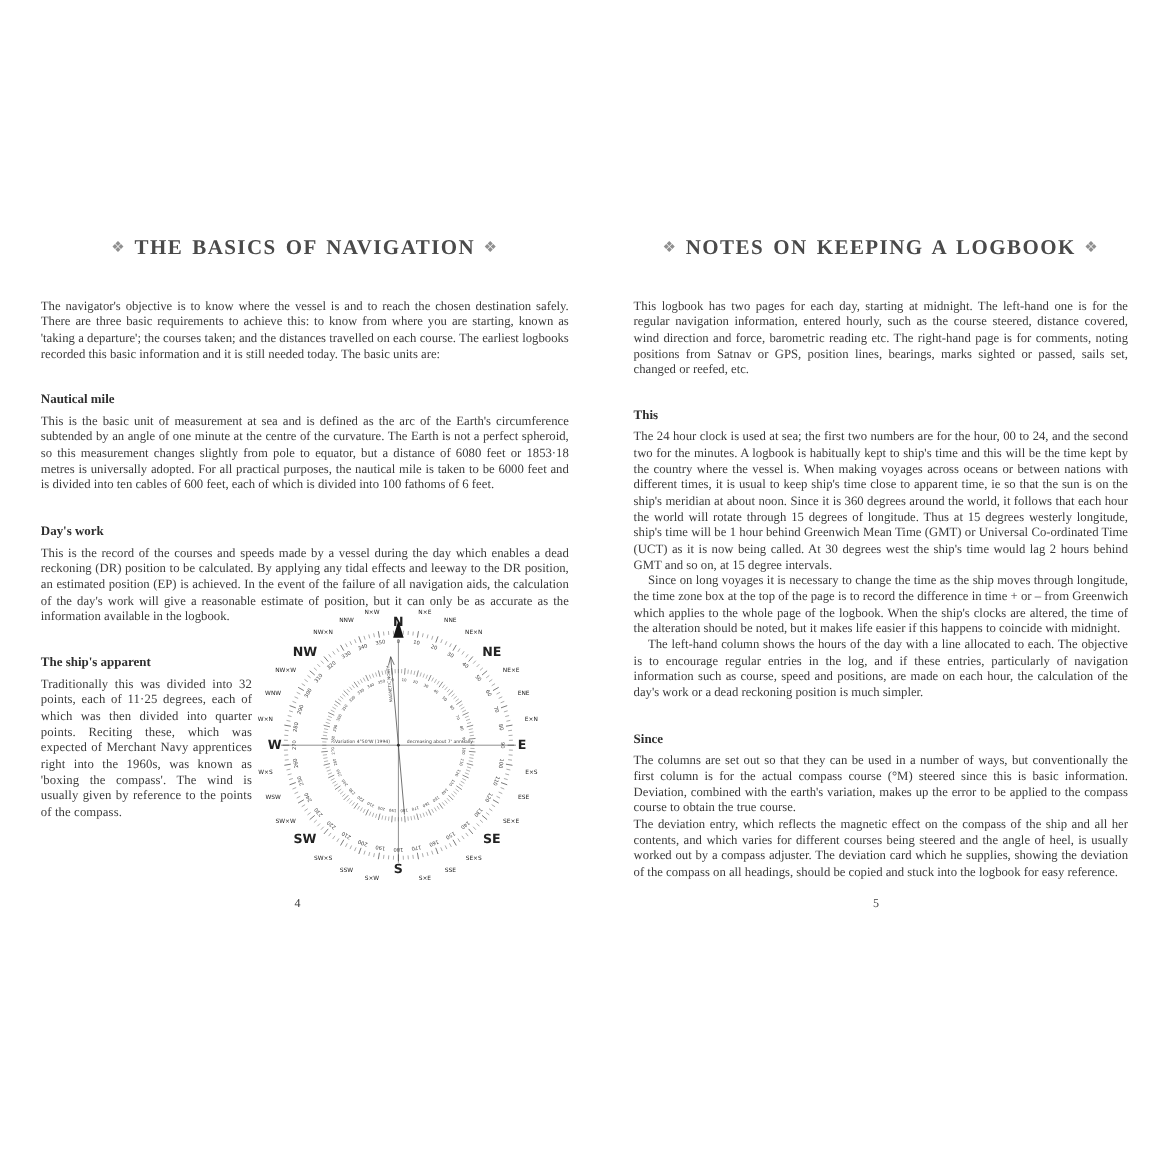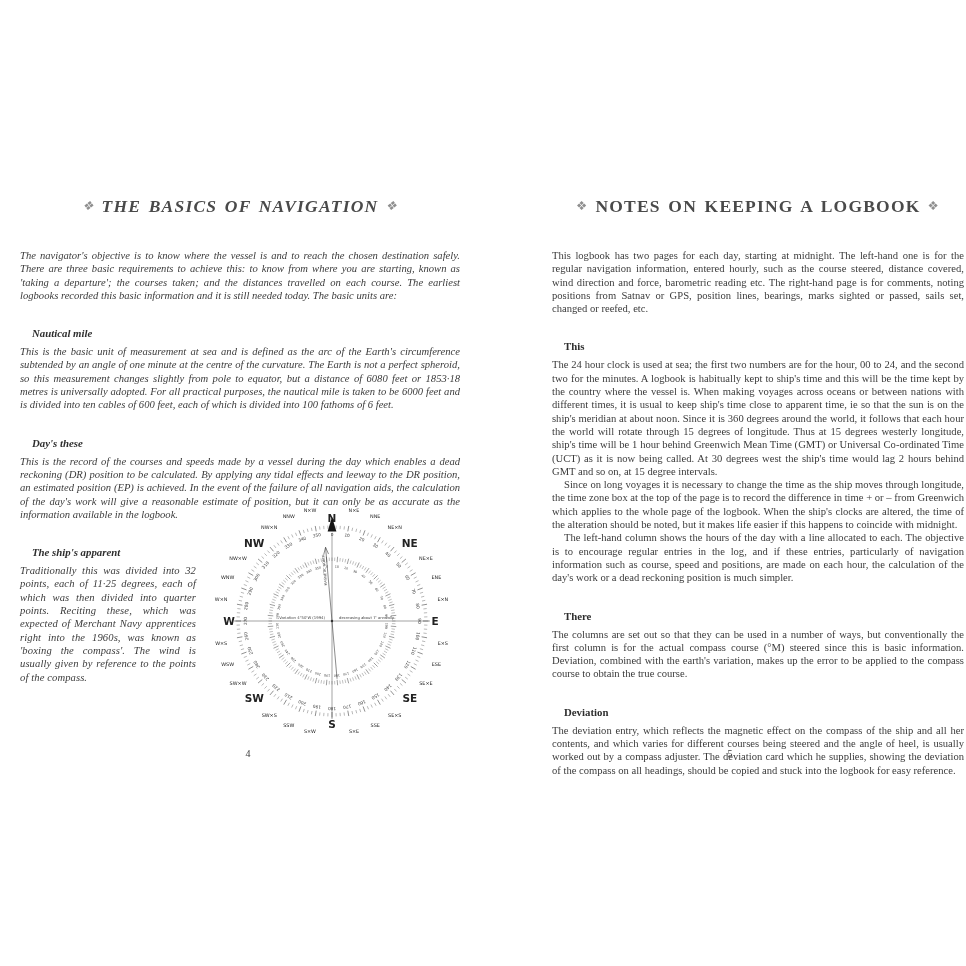--- a/index.html
+++ b/index.html
@@ -1,33 +1,33 @@
 <!DOCTYPE html>
 <html><head>
 <meta charset="utf-8">
 <style>
   html,body{margin:0;padding:0;}
   body{
     width:966px;height:966px;background:#ffffff;position:relative;
     font-family:"Liberation Serif", serif;color:#3b3b3b;overflow:hidden;
   }
   .page{position:absolute;top:195px;}
-  .page-left{left:20px;width:440px;font-style:italic;}
-  .page-right{left:552px;width:412px;}
+  .page-left{left:34px;width:440px;}
+  .page-right{left:528px;width:412px;}
   h1.title{
     font-size:17.5px;font-weight:bold;letter-spacing:1.2px;word-spacing:2px;
     color:#4a4a4a;text-align:center;margin:0 0 30px 0;line-height:22px;
   }
   .orn{color:#8f8f8f;font-size:12.5px;position:relative;top:-2px;margin:0 7px;font-weight:normal;}
   p.body{
     font-size:10.6px;line-height:13.3px;text-align:justify;margin:0;color:#3b3b3b;
   }
   p.body.indent{text-indent:12px;font-family:Liberation Serif, serif;}
   h3.sec{
-    font-size:10.8px;font-weight:bold;color:#2e2e2e;margin:25px 0 5px 12px;line-height:13px;
+    font-size:10.8px;font-weight:bold;color:#2e2e2e;margin:25px 0 5px 0;line-height:13px;
   }
   .narrow{width:176px;}
   .narrow p.body{letter-spacing:0.1px;}
   .pagenum{
     position:absolute;top:748px;font-size:10px;text-align:center;color:#3b3b3b;
   }
   .pagenum-left{left:38px;width:420px;}
   .pagenum-right{left:524px;width:412px;}
   .compass-wrap{position:absolute;left:196px;top:494px;width:266px;height:258px;}
   .compass-wrap svg{font-family:"DejaVu Sans", "Liberation Sans", sans-serif;}
@@ -36,21 +36,21 @@
 <body>
 
 <div class="page page-left">
   <h1 class="title"><span class="orn">❖</span><span>THE BASICS OF NAVIGATION</span><span class="orn">❖</span></h1>
 
   <p class="body">The navigator's objective is to know where the vessel is and to reach the chosen destination safely. There are three basic requirements to achieve this: to know from where you are starting, known as 'taking a departure'; the courses taken; and the distances travelled on each course. The earliest logbooks recorded this basic information and it is still needed today. The basic units are:</p>
 
   <h3 class="sec">Nautical mile</h3>
   <p class="body">This is the basic unit of measurement at sea and is defined as the arc of the Earth's circumference subtended by an angle of one minute at the centre of the curvature. The Earth is not a perfect spheroid, so this measurement changes slightly from pole to equator, but a distance of 6080 feet or 1853·18 metres is universally adopted. For all practical purposes, the nautical mile is taken to be 6000 feet and is divided into ten cables of 600 feet, each of which is divided into 100 fathoms of 6 feet.</p>
 
-  <h3 class="sec">Day's these</h3>
+  <h3 class="sec">Day's work</h3>
   <p class="body">This is the record of the courses and speeds made by a vessel during the day which enables a dead reckoning (DR) position to be calculated. By applying any tidal effects and leeway to the DR position, an estimated position (EP) is achieved. In the event of the failure of all navigation aids, the calculation of the day's work will give a reasonable estimate of position, but it can only be as accurate as the information available in the logbook.</p>
 
   <div class="narrow">
     <h3 class="sec">The ship's apparent</h3>
     <p class="body">Traditionally this was divided into 32 points, each of 11·25 degrees, each of which was then divided into quarter points. Reciting these, which was expected of Merchant Navy apprentices right into the 1960s, was known as 'boxing the compass'. The wind is usually given by reference to the points of the compass.</p>
   </div>
 </div>
 
 <div class="compass-wrap"><svg viewBox="0 0 266 258" width="266" height="258">
       <line x1="136" y1="36" x2="136" y2="30.5" stroke="#444444" stroke-width="0.6"></line>
@@ -463,21 +463,20 @@
 <div class="page page-right">
   <h1 class="title"><span class="orn">❖</span><span>NOTES ON KEEPING A LOGBOOK</span><span class="orn">❖</span></h1>
 
   <p class="body">This logbook has two pages for each day, starting at midnight. The left-hand one is for the regular navigation information, entered hourly, such as the course steered, distance covered, wind direction and force, barometric reading etc. The right-hand page is for comments, noting positions from Satnav or GPS, position lines, bearings, marks sighted or passed, sails set, changed or reefed, etc.</p>
 
   <h3 class="sec">This</h3>
   <p class="body">The 24 hour clock is used at sea; the first two numbers are for the hour, 00 to 24, and the second two for the minutes. A logbook is habitually kept to ship's time and this will be the time kept by the country where the vessel is. When making voyages across oceans or between nations with different times, it is usual to keep ship's time close to apparent time, ie so that the sun is on the ship's meridian at about noon. Since it is 360 degrees around the world, it follows that each hour the world will rotate through 15 degrees of longitude. Thus at 15 degrees westerly longitude, ship's time will be 1 hour behind Greenwich Mean Time (GMT) or Universal Co-ordinated Time (UCT) as it is now being called. At 30 degrees west the ship's time would lag 2 hours behind GMT and so on, at 15 degree intervals.</p>
   <p class="body indent">Since on long voyages it is necessary to change the time as the ship moves through longitude, the time zone box at the top of the page is to record the difference in time + or – from Greenwich which applies to the whole page of the logbook. When the ship's clocks are altered, the time of the alteration should be noted, but it makes life easier if this happens to coincide with midnight.</p>
   <p class="body indent">The left-hand column shows the hours of the day with a line allocated to each. The objective is to encourage regular entries in the log, and if these entries, particularly of navigation information such as course, speed and positions, are made on each hour, the calculation of the day's work or a dead reckoning position is much simpler.</p>
 
-  <h3 class="sec">There</h3>
+  <h3 class="sec">Since</h3>
   <p class="body">The columns are set out so that they can be used in a number of ways, but conventionally the first column is for the actual compass course (°M) steered since this is basic information. Deviation, combined with the earth's variation, makes up the error to be applied to the compass course to obtain the true course.</p>
 
-  <h3 class="sec">Deviation</h3>
   <p class="body">The deviation entry, which reflects the magnetic effect on the compass of the ship and all her contents, and which varies for different courses being steered and the angle of heel, is usually worked out by a compass adjuster. The deviation card which he supplies, showing the deviation of the compass on all headings, should be copied and stuck into the logbook for easy reference.</p>
 </div>
 
 <div class="pagenum pagenum-left">4</div>
 <div class="pagenum pagenum-right">5</div>
 
 </body></html>

